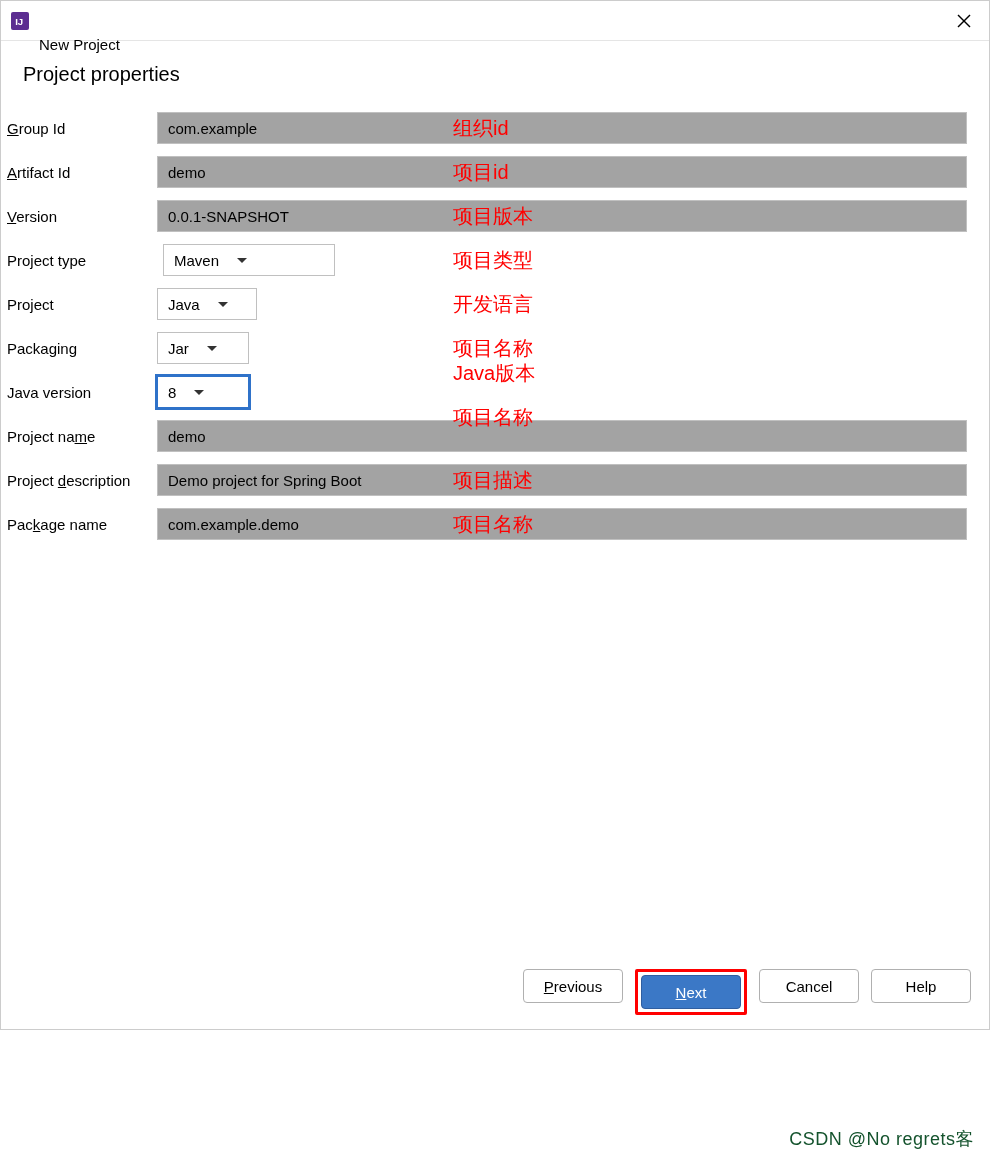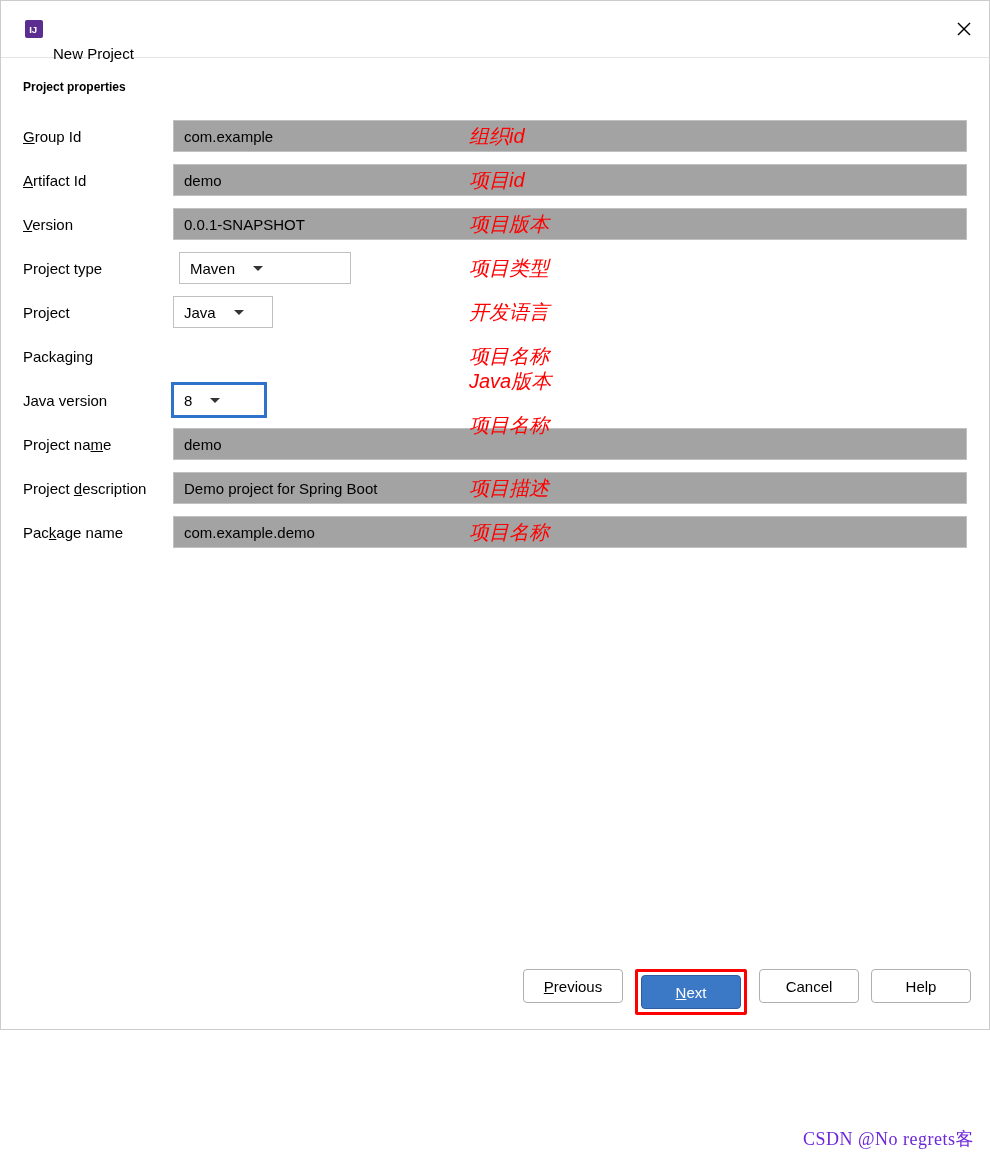--- a/index.html
+++ b/index.html
@@ -16,49 +16,49 @@
   .dialog {
     width: 990px;
     height: 1030px;
     background: #fff;
     border: 1px solid #ccc;
     display: flex;
     flex-direction: column;
     position: relative;
   }
   .titlebar {
-    height: 57px;
+    height: 40px;
     display: flex;
     align-items: center;
-    padding-left: 24px;
+    padding-left: 10px;
     background: #fff;
     border-bottom: 1px solid #e5e5e5;
   }
   .titlebar .app-icon {
     width: 18px; height: 18px; margin-right: 10px;
     background: #5c2d91;
     border-radius: 2px;
     display: inline-flex; align-items: center; justify-content: center;
   }
   .titlebar .app-icon svg { width: 12px; height: 12px; }
   .titlebar .title { font-size: 15px; margin-top: 48px; }
   .titlebar .close {
     margin-left: auto;
     width: 50px; height: 100%;
     display: flex; align-items: center; justify-content: center;
     cursor: pointer;
   }
   .titlebar .close svg { width: 14px; height: 14px; }
   .page-heading {
-    font-weight: 700;
-    font-size: 12px;
+    font-weight: 400;
+    font-size: 20px;
     padding: 22px 18px 8px 22px;
   }
   .form {
-    padding: 18px 22px 0 22px;
+    padding: 18px 22px 0 6px;
     display: flex;
     flex-direction: column;
   }
   .row {
     display: flex;
     align-items: center;
     margin-bottom: 12px;
     position: relative;
     min-height: 32px;
   }
@@ -100,21 +100,20 @@
   .combo.w100 { width: 100px; }
   .combo.w90  { width: 92px; }
   .combo.focused { outline: 2px solid #2f72c9; outline-offset: 0; border-color: #2f72c9; }
   .anno {
     position: absolute;
     left: 446px;
     color: #ff0000;
     font-size: 20px;
     white-space: nowrap;
     pointer-events: none;
-    font-style: italic;
   }
   .buttonbar {
     position: absolute;
     bottom: 14px; left: 0; right: 0;
     display: flex;
     justify-content: flex-end;
     padding-right: 18px;
     gap: 12px;
   }
   .btn {
@@ -135,23 +134,23 @@
   }
   .highlight-box {
     border: 3px solid #ff0000;
     padding: 3px;
     border-radius: 2px;
   }
   .watermark {
     position: absolute;
     right: 16px;
     bottom: 20px;
-    color: #6d28d9;
+    color: #14532d;
     font-size: 18px;
-    font-family: Liberation Serif, serif;
+    font-family: Liberation Sans, sans-serif;
     letter-spacing: 0.5px;
     pointer-events: none;
     white-space: nowrap;
     margin-top: 27px;
   }
 </style>
 </head>
 <body>
 
 <div class="dialog">
@@ -215,20 +214,28 @@
           <span class="caret-wrap">
               <span class="caret"></span>
             </span>
         </div>
       </div>
       <div class="anno">开发语言</div>
     </div>
 
     <div class="row">
       <div class="label">Packaging</div>
+      <div class="field">
+        <div class="combo w90">
+          <span>Jar</span>
+          <span class="caret-wrap">
+              <span class="caret"></span>
+            </span>
+        </div>
+      </div>
       <div class="anno">项目名称</div>
     </div>
 
     <div class="row">
       <div class="label">Java version</div>
       <div class="field">
         <div class="combo w90 focused">
           <span>8</span>
           <span class="caret-wrap">
               <span class="caret"></span>

